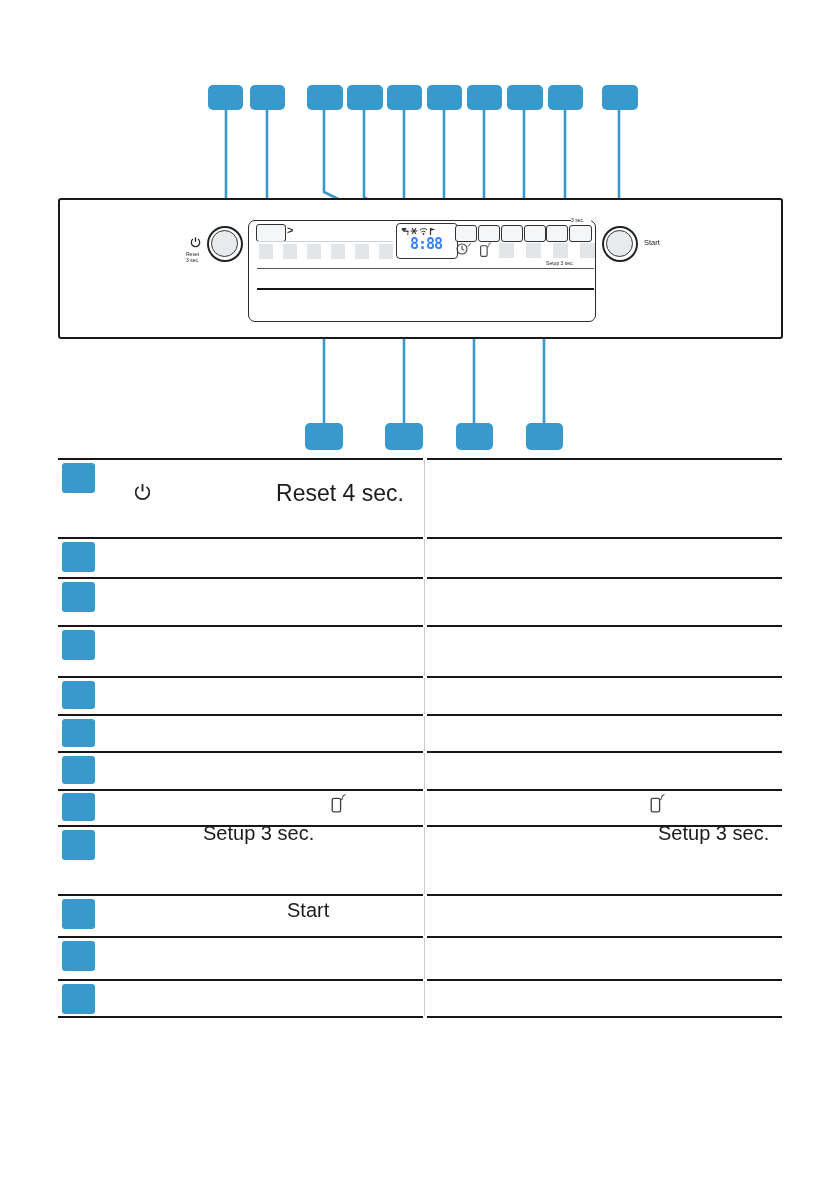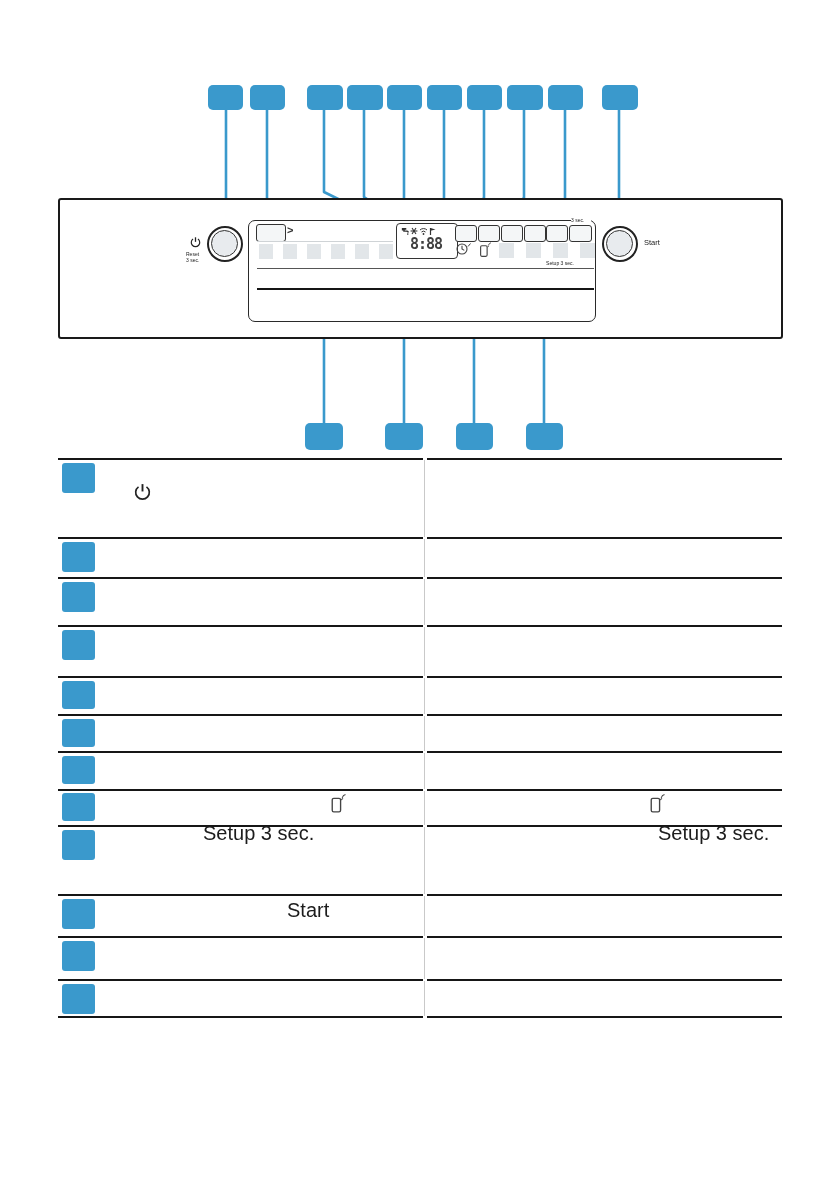--- a/index.html
+++ b/index.html
@@ -11,21 +11,21 @@
   .notch{position:absolute;left:365px;top:0;width:4px;height:2px;background:#fff;}
   .coldiv{position:absolute;left:424px;top:458px;width:1px;height:558px;background:#c9c9c9;}
   .knob-outer{position:absolute;border:2px solid #222;border-radius:50%;background:#fff;}
   .knob-inner{position:absolute;border:1.5px solid #333;border-radius:50%;background:#e8ebee;}
   .btn{position:absolute;border:1.5px solid #333;border-radius:3px;background:#f4f6f7;}
   .sq{position:absolute;background:#e2e6e9;}
   .tinytext{position:absolute;font-size:5px;line-height:5.5px;color:#222;letter-spacing:0;}
   .bigtext{position:absolute;font-size:23px;color:#1c1c1c;}
   .medtext{position:absolute;font-size:20px;color:#1c1c1c;}
   .seg{font-family:"DejaVu Sans Mono",monospace;font-weight:bold;font-size:15px;
-       letter-spacing:-1px;color:#404040;}
+       letter-spacing:-1px;color:#3b82f6;}
   svg{display:block;}
 </style>
 </head>
 <body>
 
 <div class="page">
 
   <svg class="abs" style="left:0;top:0;" width="839" height="1191" viewBox="0 0 839 1191">
     <g stroke="#3a99cc" stroke-width="2.6" fill="none" stroke-linejoin="round" stroke-linecap="round">
       <path d="M226,110 L226,212"></path>
@@ -210,20 +210,21 @@
   <div class="callout" style="left:62px;top:793px;width:33px;height:28px;border-radius:3px;"></div>
   <div class="callout" style="left:62px;top:830px;width:33px;height:30px;border-radius:3px;"></div>
   <div class="callout" style="left:62px;top:899px;width:33px;height:30px;border-radius:3px;"></div>
   <div class="callout" style="left:62px;top:941px;width:33px;height:30px;border-radius:3px;"></div>
   <div class="callout" style="left:62px;top:984px;width:33px;height:30px;border-radius:3px;"></div>
 
   <svg class="abs" style="left:132px;top:482px;" width="21" height="21" viewBox="0 0 20 20">
     <path d="M10 2 v7" stroke="#222" stroke-width="1.8" fill="none"></path>
     <path d="M6.2 4.6 a6.5 6.5 0 1 0 7.6 0" stroke="#222" stroke-width="1.6" fill="none"></path>
   </svg>
+  <div class="bigtext" style="left:240px;top:480px;width:200px;text-align:center;">Reset 4 sec.</div>
 
   <svg class="abs" style="left:330px;top:791px;" width="17" height="23" viewBox="0 0 16 22">
     <rect x="2" y="7" width="8" height="13" rx="1.5" stroke="#444" stroke-width="1.3" fill="none"></rect>
     <path d="M11.5 6.5 a5 5 0 0 1 3.2 -3.2" stroke="#444" stroke-width="1" fill="none"></path>
     <path d="M10.7 8.8 a2.4 2.4 0 0 1 1.7 -1.7" stroke="#444" stroke-width="1" fill="none"></path>
   </svg>
   <svg class="abs" style="left:649px;top:791px;" width="17" height="23" viewBox="0 0 16 22">
     <rect x="2" y="7" width="8" height="13" rx="1.5" stroke="#444" stroke-width="1.3" fill="none"></rect>
     <path d="M11.5 6.5 a5 5 0 0 1 3.2 -3.2" stroke="#444" stroke-width="1" fill="none"></path>
     <path d="M10.7 8.8 a2.4 2.4 0 0 1 1.7 -1.7" stroke="#444" stroke-width="1" fill="none"></path>

